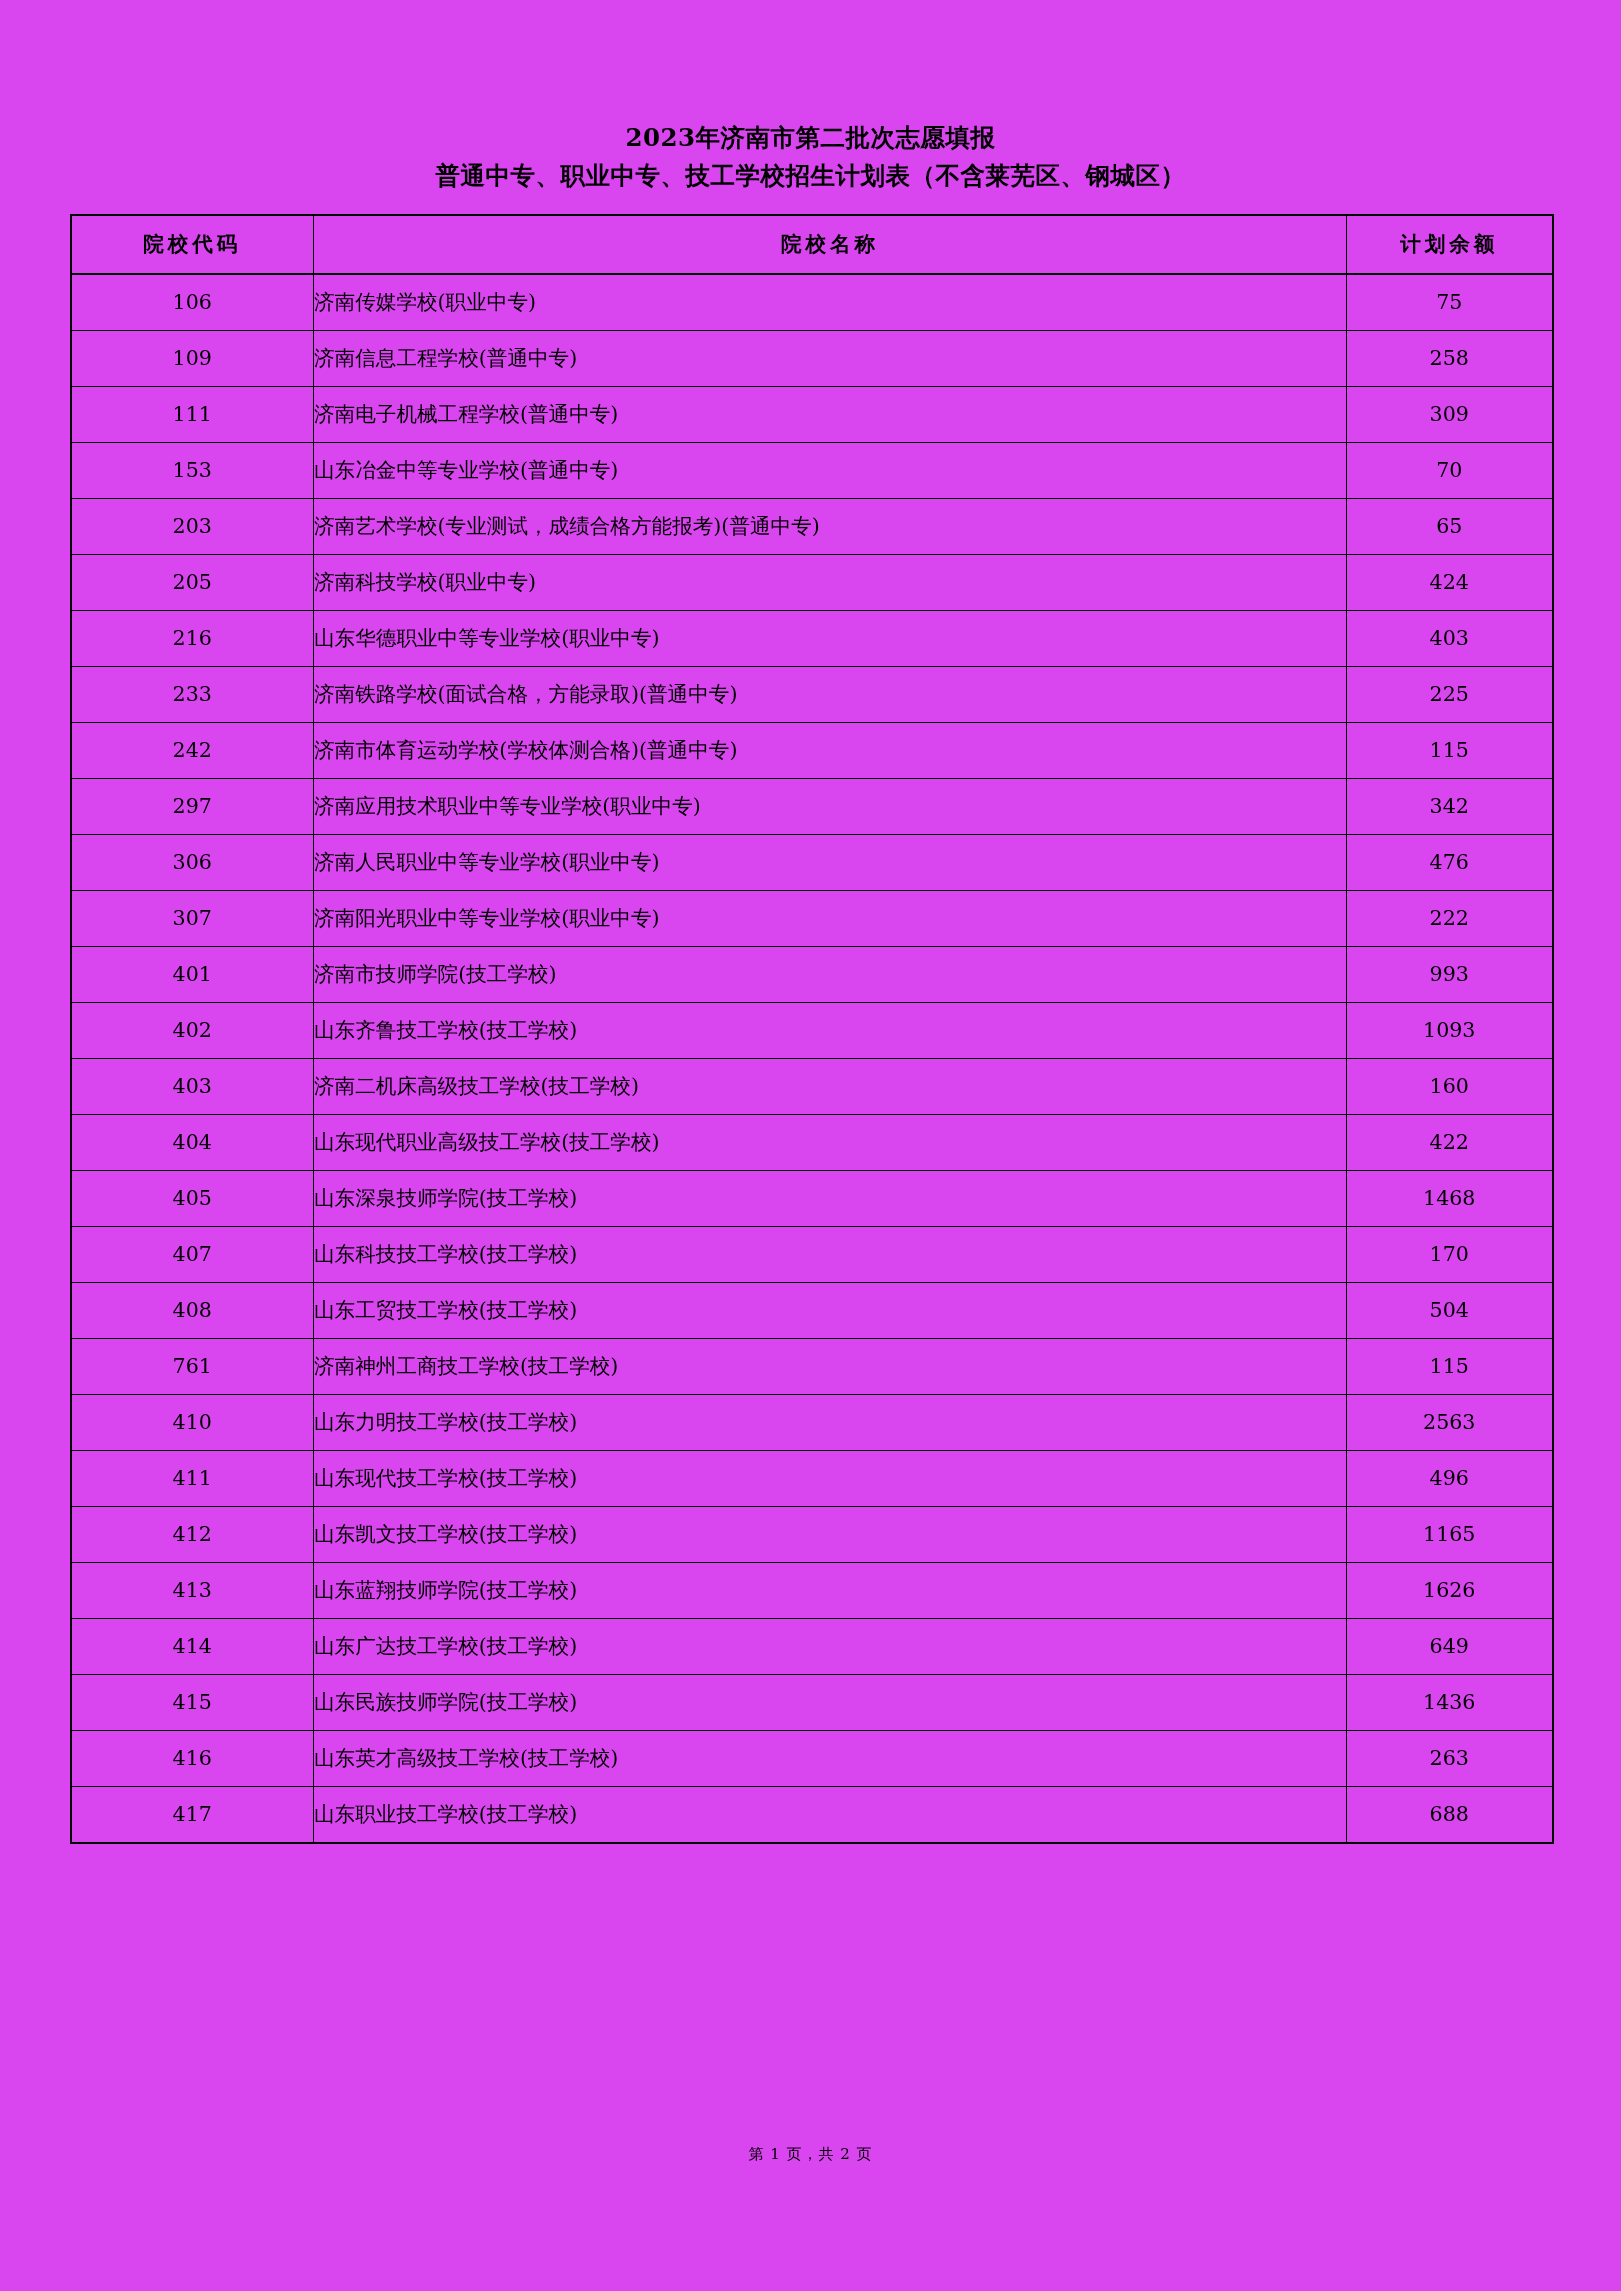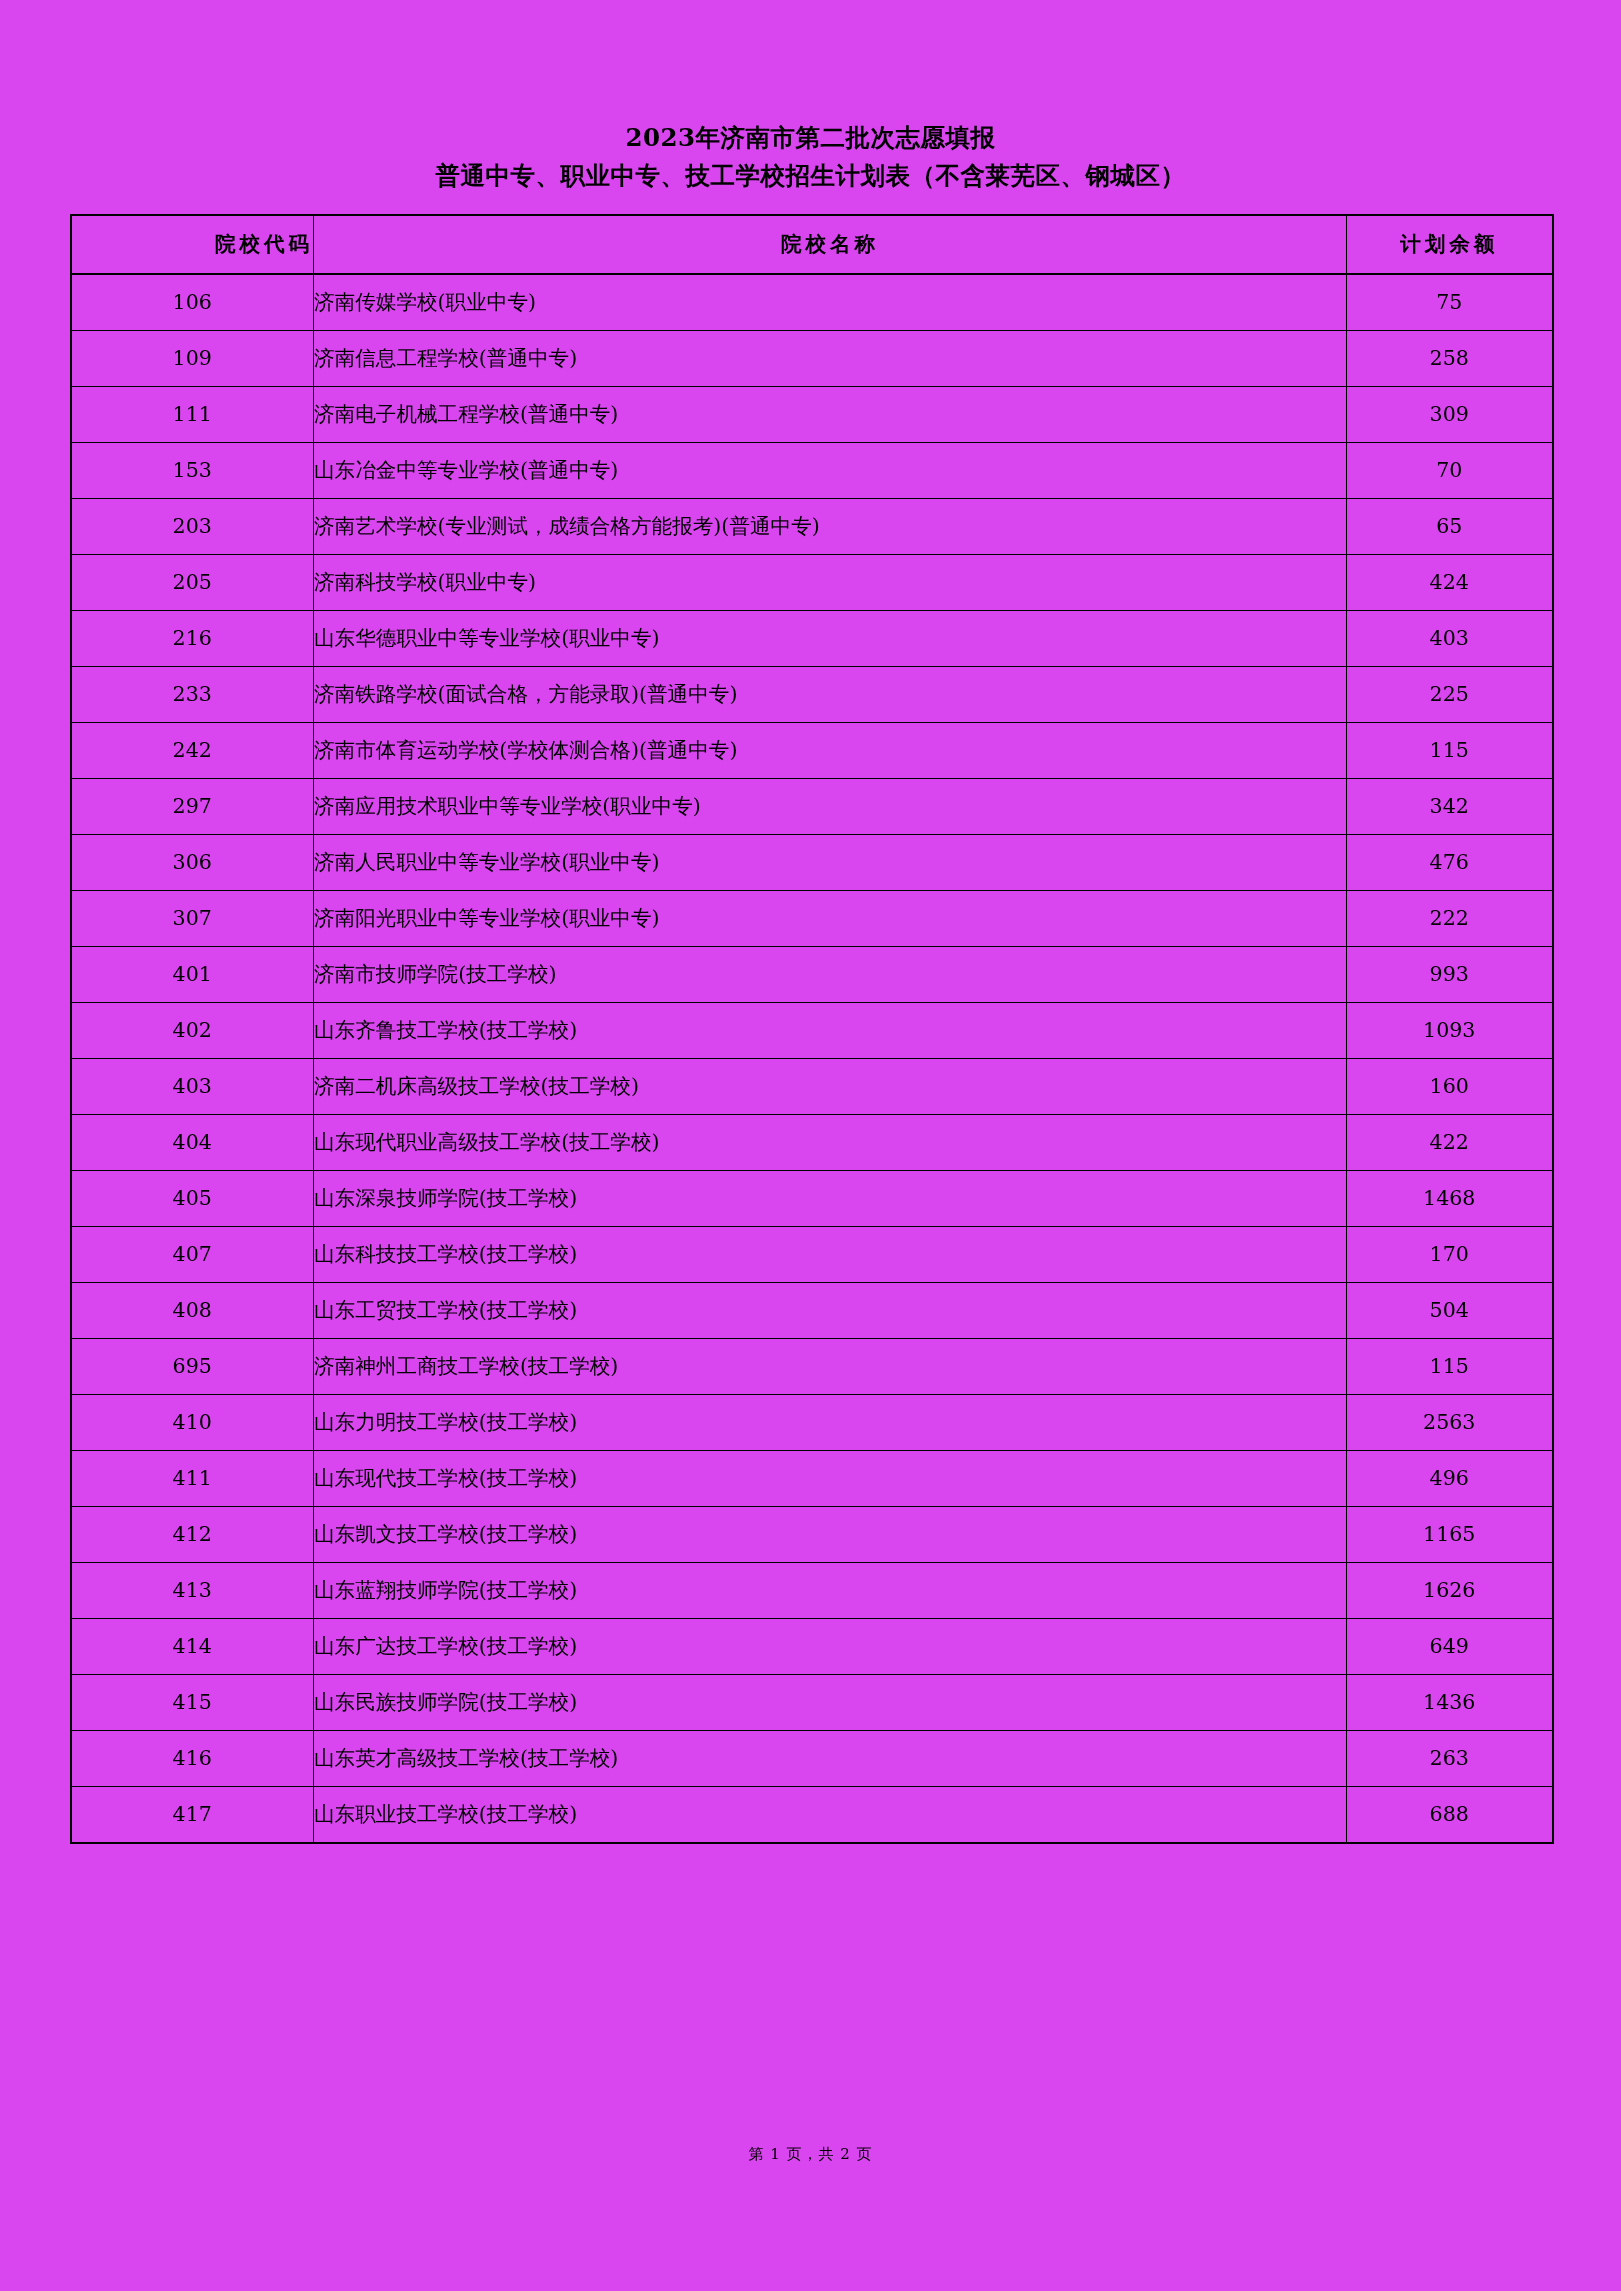--- a/index.html
+++ b/index.html
@@ -64,21 +64,21 @@
     height: 55px;
     vertical-align: middle;
   }
   table.plan thead th {
     font-weight: bold;
     text-align: center;
     height: 57px;
     border-bottom: 2px solid #000;
     letter-spacing: 2px;
   }
-  table.plan thead th.h-code { letter-spacing: 3.9px; text-align: right; }
+  table.plan thead th.h-code { letter-spacing: 3.9px; }
   table.plan thead th.h-name { letter-spacing: 3.9px; }
   table.plan thead th.h-bal  { letter-spacing: 3.9px; }
 
   td.code {
     text-align: center;
     font-size: 21.6px;
   }
   td.name {
     text-align: left;
     padding-left: 13.7px;
@@ -216,21 +216,21 @@
             <td class="code">407</td>
             <td class="name">山东科技技工学校(技工学校)</td>
             <td class="bal">170</td>
           </tr>
           <tr>
             <td class="code">408</td>
             <td class="name">山东工贸技工学校(技工学校)</td>
             <td class="bal">504</td>
           </tr>
           <tr>
-            <td class="code">695</td>
+            <td class="code">761</td>
             <td class="name">济南神州工商技工学校(技工学校)</td>
             <td class="bal">115</td>
           </tr>
           <tr>
             <td class="code">410</td>
             <td class="name">山东力明技工学校(技工学校)</td>
             <td class="bal">2563</td>
           </tr>
           <tr>
             <td class="code">411</td>

